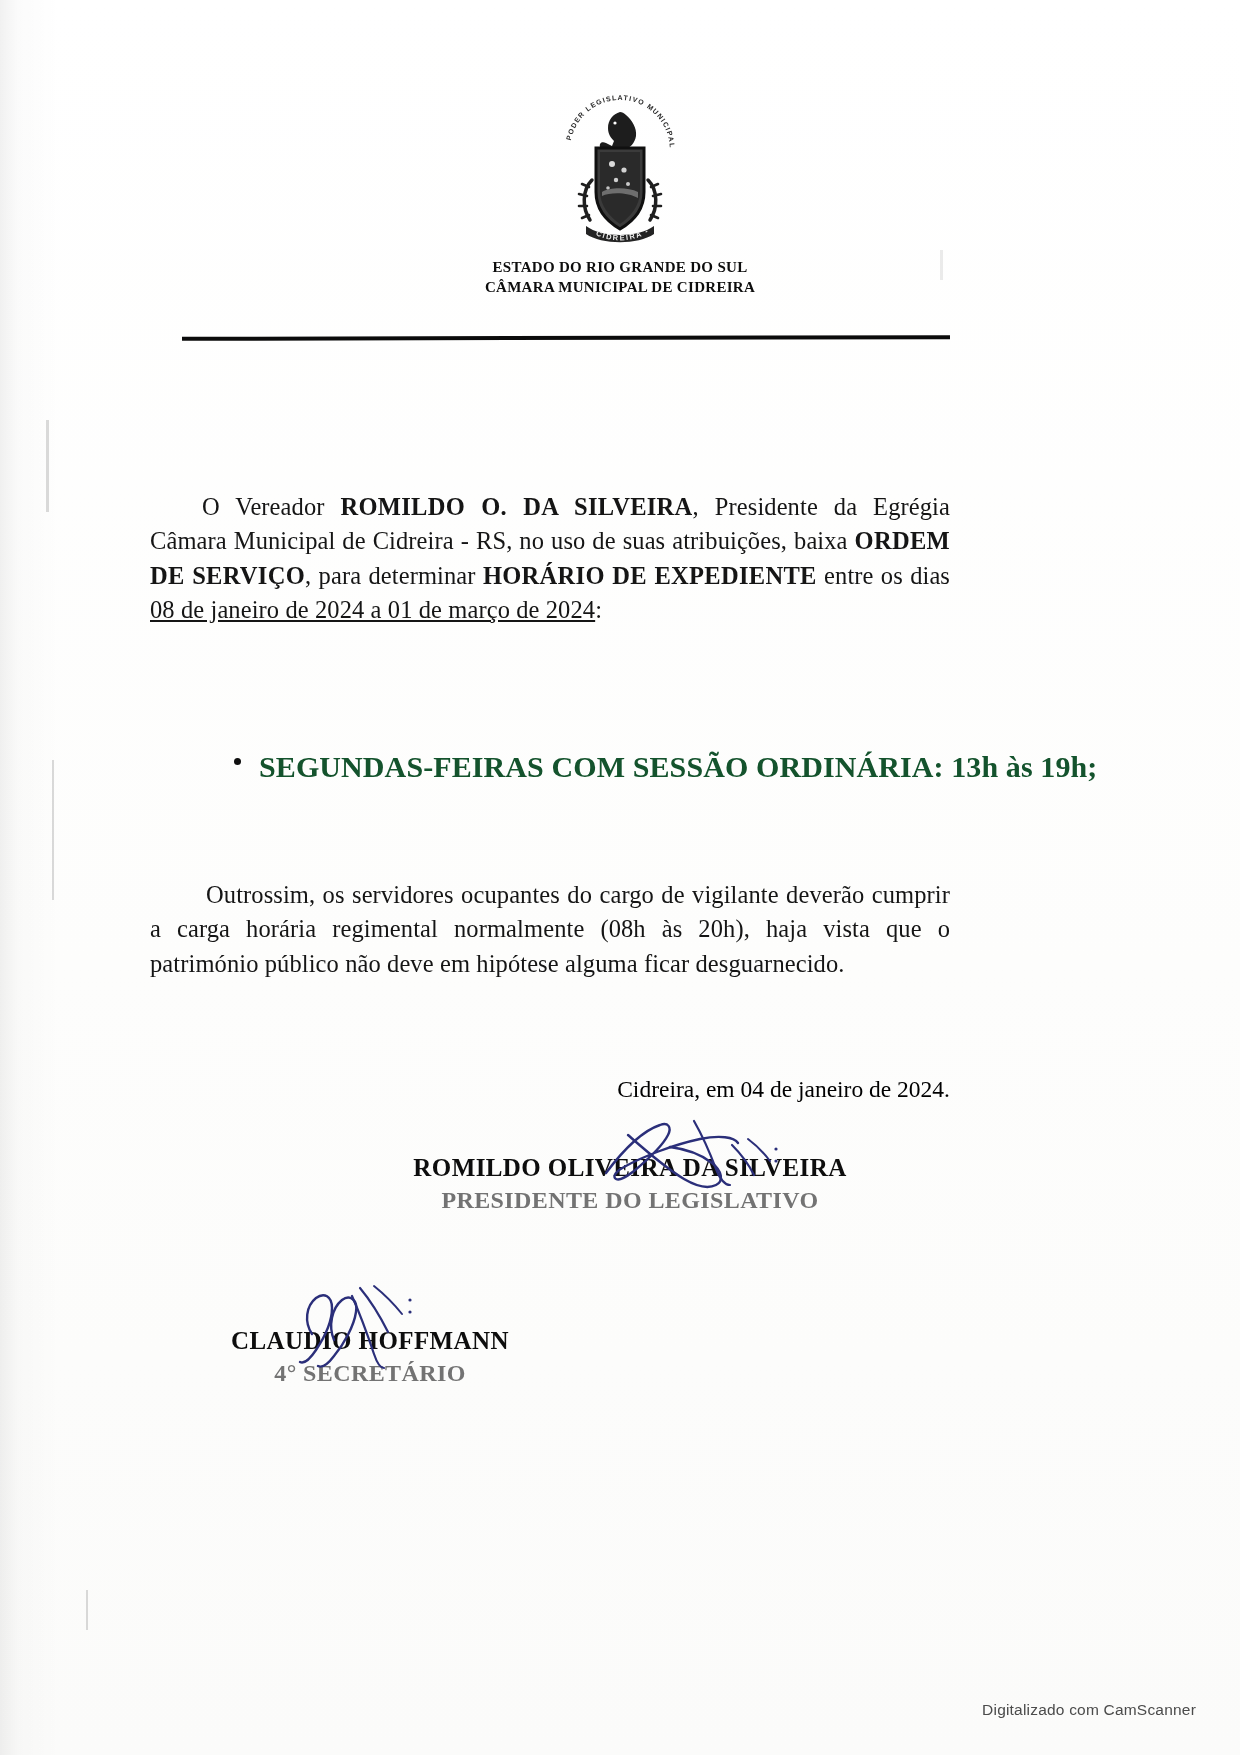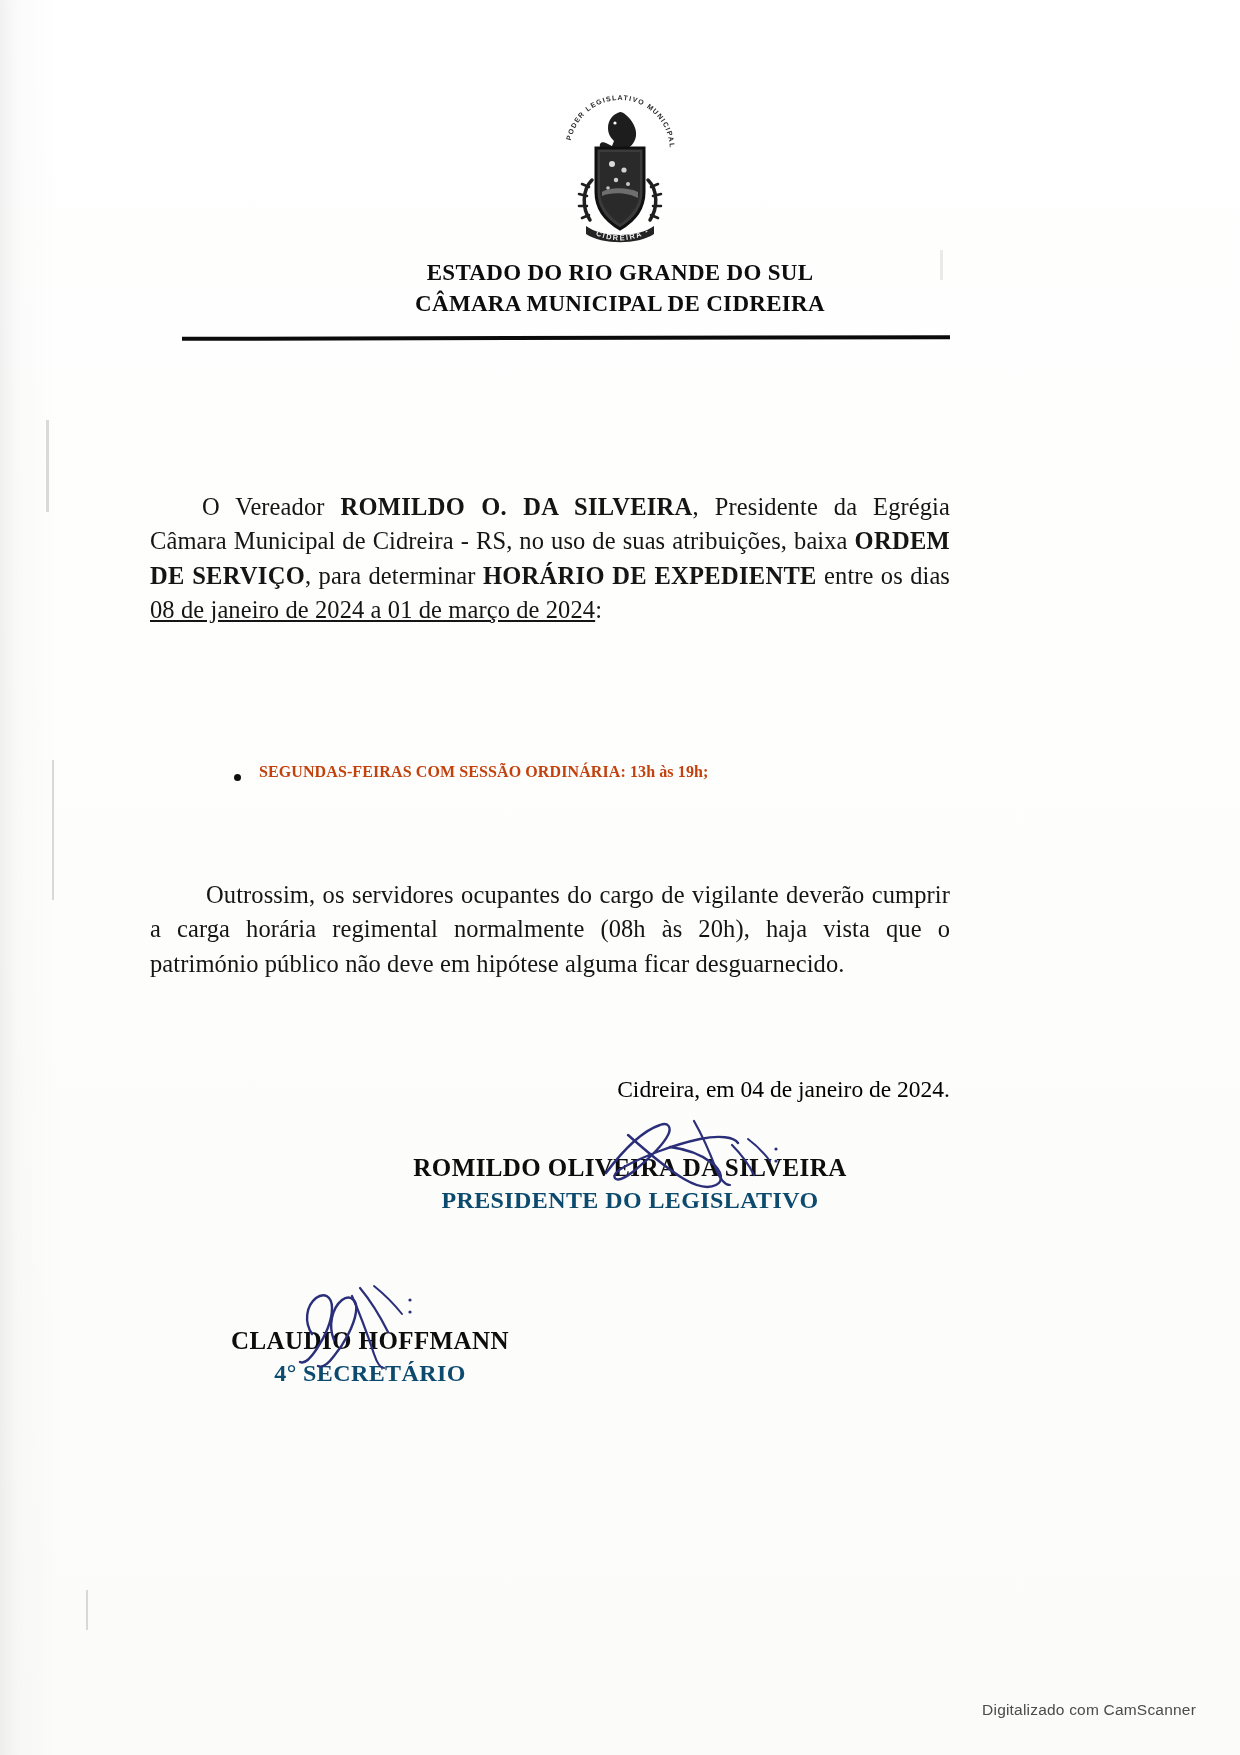--- a/index.html
+++ b/index.html
@@ -52,21 +52,21 @@
   
   .org-block {
     position: absolute;
     left: 0; right: 0;
     top: 258px;
     text-align: center;
   }
   .org-line {
     font-family: "Liberation Serif", "DejaVu Serif", serif;
     font-weight: bold;
-    font-size: 23px;
+    font-size: 15px;
     letter-spacing: 0.3px;
     color: #0d0d0d;
     line-height: 1.33;
     white-space: nowrap;
   }
 
   .rule {
     position: absolute;
     left: 182px;
     top: 336px;
@@ -111,28 +111,27 @@
     position: absolute;
     left: 232px;
     top: 744px;
     width: 740px;
     margin: 0;
     padding: 0;
     list-style: none;
   }
   .bullets li {
     position: relative;
-    font-size: 16px;
+    font-size: 30px;
     font-weight: bold;
     line-height: 1.52;
-    color: #c2410c;
+    color: #14532d;
     padding-left: 27px;
     letter-spacing: 0.1px;
     white-space: nowrap;
-    margin-top: 16px;
   }
   .bullets li::before {
     content: "";
     position: absolute;
     left: 2px;
     top: 14px;
     width: 7px;
     height: 7px;
     background: #0f0f0f;
     border-radius: 50%;
@@ -170,21 +169,21 @@
     letter-spacing: 0.4px;
     color: #0d0d0d;
     line-height: 1.30;
     position: relative;
     z-index: 1;
   }
   .sig-role {
     font-size: 24px;
     font-weight: bold;
     letter-spacing: 0.4px;
-    color: #0c4a6e;
+    color: #737373;
     line-height: 1.30;
   }
 
   
   .ink {
     position: absolute;
     pointer-events: none;
     z-index: 3;
   }
   .ink svg { display: block; overflow: visible; }

